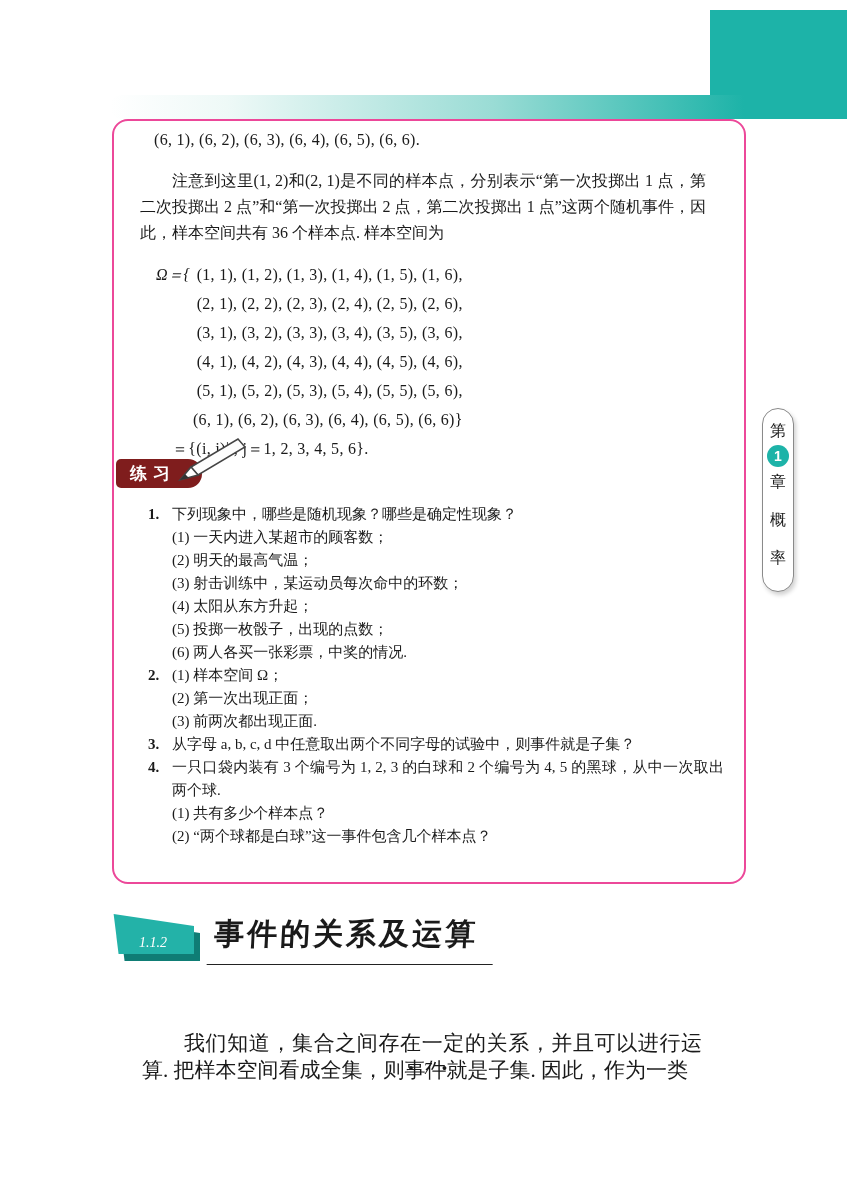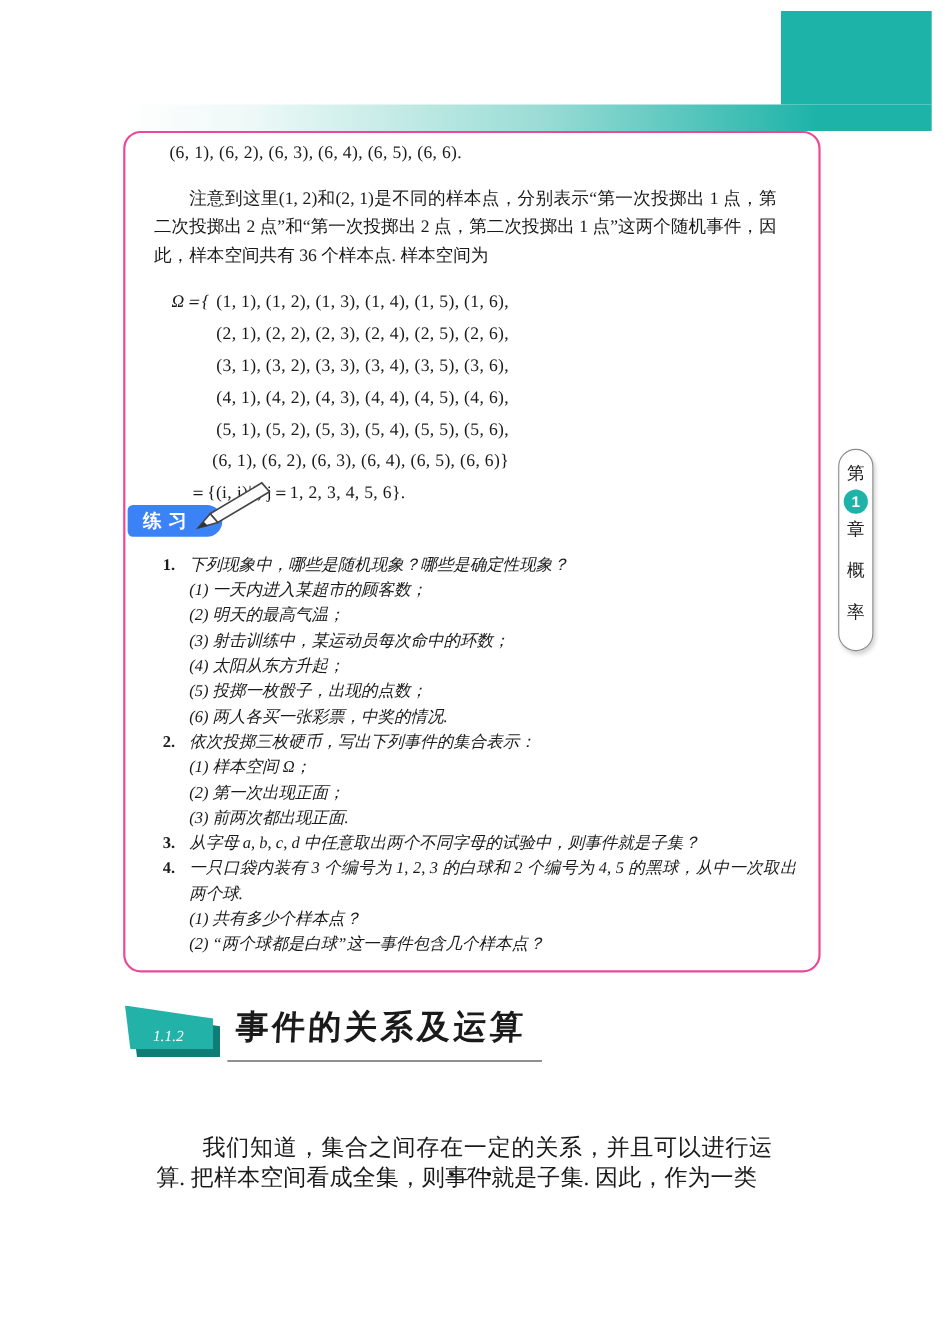--- a/index.html
+++ b/index.html
@@ -23,31 +23,31 @@
   .tuples{position:absolute;top:10px;left:40px;font-size:16px;letter-spacing:.3px;}
   .para{position:absolute;top:35px;left:26px;width:566px;font-size:16px;line-height:26px;text-indent:2em;text-align:justify;margin-top:12px;}
   .omega{position:absolute;top:139px;left:42px;font-size:16px;}
   .omega-main{display:flex;}
   .omega-lead{line-height:29px;margin-right:3px;font-style:italic;}
   .omega-rows div{line-height:29px;letter-spacing:.3px;text-align:right;}
   .omega-close{line-height:30px;padding-left:16px;letter-spacing:.3px;}
   
   .exercise-label{
     position:absolute;top:338px;left:2px;width:72px;height:29px;
-    background:#3b82f6;border-radius:5px 14px 14px 5px;
+    background:#7f1d1d;border-radius:5px 14px 14px 5px;
     color:#fff;font-weight:bold;font-size:17px;line-height:29px;
     padding-left:14px;letter-spacing:6px;
     font-family:"Liberation Sans","DejaVu Sans",sans-serif;
   }
   .pencil{position:absolute;top:316px;left:54px;width:78px;height:46px;}
   
   .exercise-list{position:absolute;top:382px;left:34px;width:576px;font-size:15px;line-height:23px;text-align:justify;}
   .ex-item{display:flex;}
   .ex-num{width:24px;flex:none;font-weight:bold;}
-  .ex-body{flex:1;font-style:italic;}
+  .ex-body{flex:1;}
   
   .chapter-tab{
     position:absolute;left:762px;top:408px;width:32px;height:184px;box-sizing:border-box;
     background:#fff;border:1px solid #8a8a8a;border-radius:16px;
     box-shadow:2px 3px 4px rgba(0,0,0,.18);
     display:flex;flex-direction:column;align-items:center;padding:13px 0;
     font-size:16px;
   }
   .chapter-char{line-height:17px;}
   .gap-sm{margin-top:6px;}
@@ -122,21 +122,20 @@
         <div class="ex-sub">(3) 射击训练中，某运动员每次命中的环数；</div>
         <div class="ex-sub">(4) 太阳从东方升起；</div>
         <div class="ex-sub">(5) 投掷一枚骰子，出现的点数；</div>
         <div class="ex-sub">(6) 两人各买一张彩票，中奖的情况.</div>
       </div>
     </div>
 
     <div class="ex-item">
       <span class="ex-num">2.</span>
       <div class="ex-body">
-        <div>依次投掷三枚硬币，写出下列事件的集合表示：</div>
         <div class="ex-sub">(1) 样本空间 Ω；</div>
         <div class="ex-sub">(2) 第一次出现正面；</div>
         <div class="ex-sub">(3) 前两次都出现正面.</div>
       </div>
     </div>
 
     <div class="ex-item">
       <span class="ex-num">3.</span>
       <div class="ex-body">
         <div>从字母 a, b, c, d 中任意取出两个不同字母的试验中，则事件就是子集？</div>

